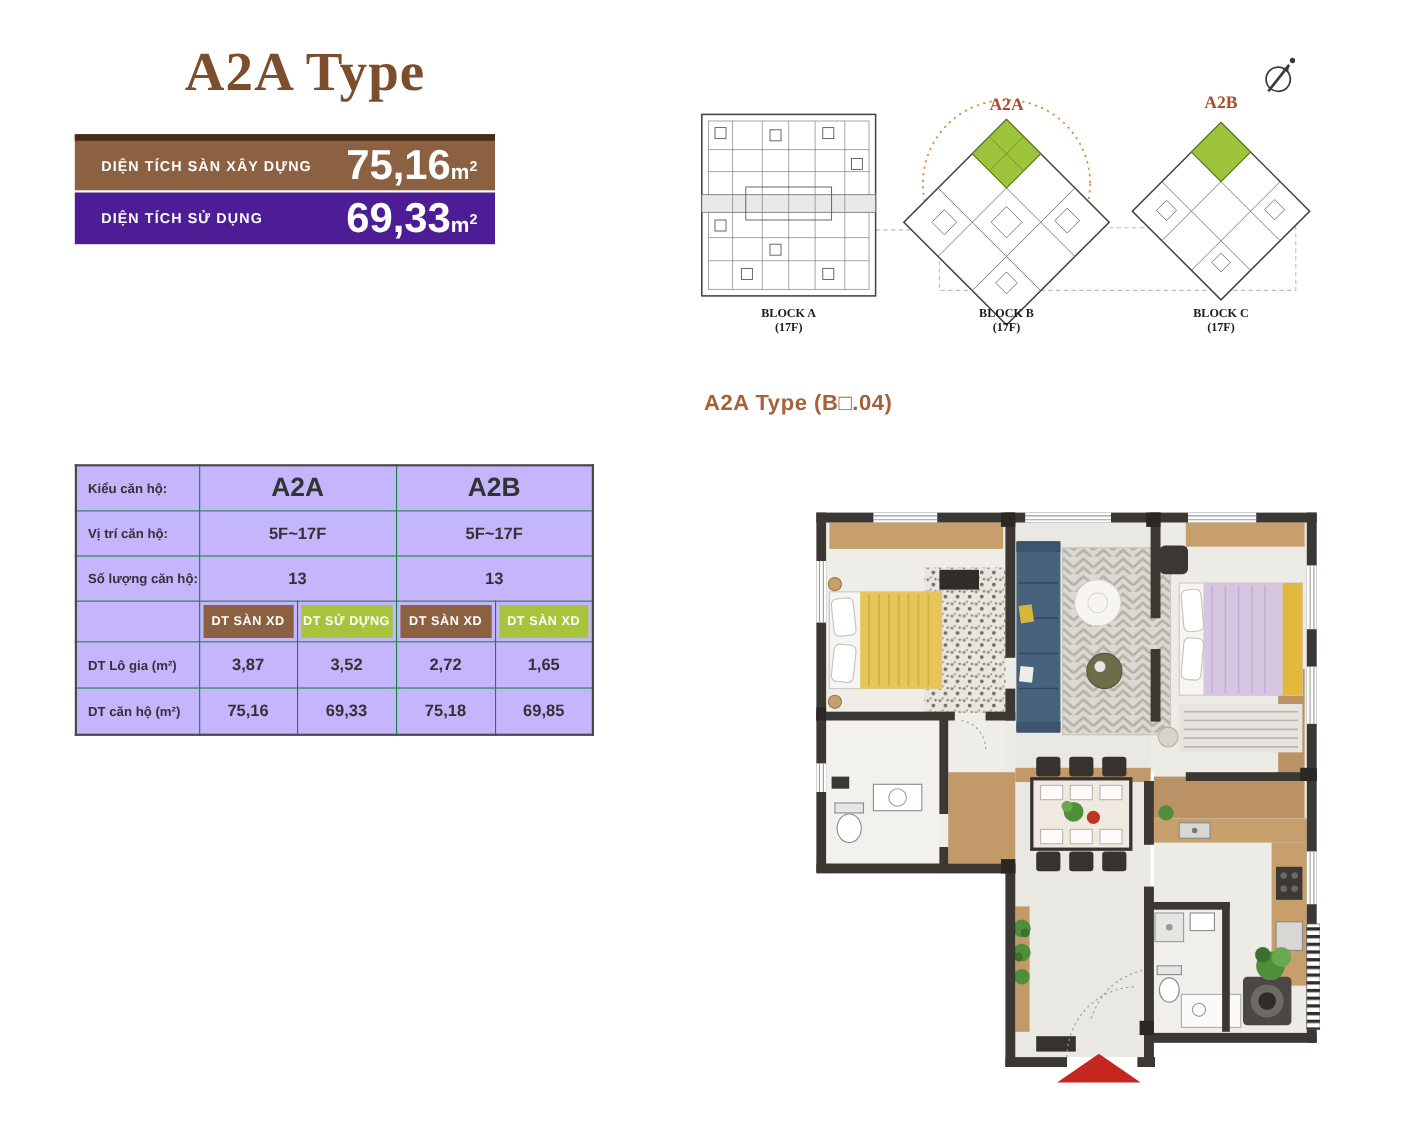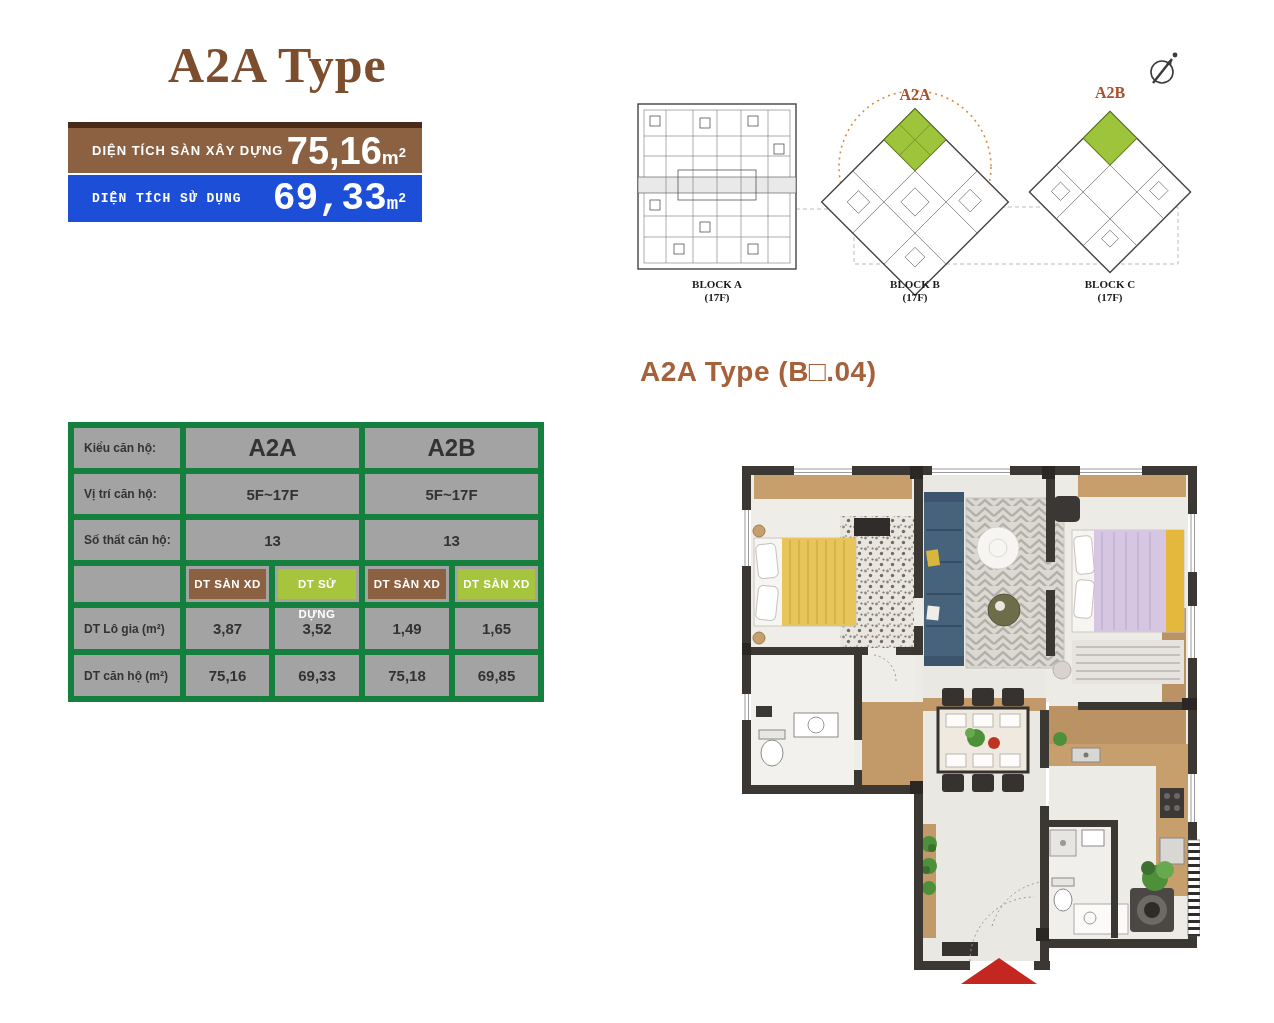--- a/index.html
+++ b/index.html
@@ -4,44 +4,44 @@
 <style>
   html,body{margin:0;padding:0;background:#fff;}
   .page{position:relative;width:1274px;height:1023px;background:#ffffff;overflow:hidden;
         font-family:"Liberation Sans",sans-serif;padding-left:44px;}
 
   
   .title{position:absolute;left:168px;top:36px;font-family:"Liberation Serif",serif;
          font-weight:bold;font-size:50px;color:#7c4e2d;letter-spacing:1px;}
 
   
-  .bars{position:absolute;left:68px;top:122px;width:354px;}
+  .bars{position:absolute;left:68px;top:122px;width:382px;}
   .bar{position:relative;color:#fff;display:flex;align-items:center;
        justify-content:space-between;box-sizing:border-box;}
   .bar.brown{height:51px;background:#8c6142;border-top:6px solid #4a2b17;}
-  .bar.green{height:47px;background:#1d4ed8;margin-top:2px;font-family:Liberation Mono, monospace;}
+  .bar.green{height:47px;background:#4c1d95;margin-top:2px;}
   .bar-label{font-size:13px;font-weight:bold;padding-left:24px;letter-spacing:1px;}
   .bar-value{font-size:38px;font-weight:bold;padding-right:16px;line-height:1;}
   .bar-value .unit{font-size:19px;font-weight:bold;}
   .bar-value sup{font-size:13px;}
 
   
   .siteplan{position:absolute;left:626px;top:42px;}
   .sp-block-label{font:bold 11px "Liberation Serif",serif;fill:#1b1b1b;text-anchor:middle;}
   .sp-unit-label{font:bold 16px "Liberation Serif",serif;fill:#a94f2c;text-anchor:middle;}
 
   
-  .plan-heading{position:absolute;left:640px;top:356px;font-size:28px;font-weight:bold;
+  .plan-heading{position:absolute;left:640px;top:356px;font-size:20px;font-weight:bold;
                 color:#a6613a;letter-spacing:0.5px;}
 
   
   .spec{position:absolute;left:68px;top:422px;width:470px;border-collapse:collapse;
         table-layout:fixed;border:2px solid #4a4a4a;}
-  .spec td{border:6px solid #15803d;text-align:center;vertical-align:middle;
-           color:#333;background:#a3a3a3;padding:0;}
+  .spec td{border:1px solid #15803d;text-align:center;vertical-align:middle;
+           color:#333;background:#c4b5fd;padding:0;}
   .spec tr:nth-child(1) td{height:40px;}
   .spec tr:nth-child(2) td{height:40px;}
   .spec tr:nth-child(3) td{height:40px;}
   .spec tr:nth-child(4) td{height:36px;}
   .spec tr:nth-child(5) td{height:41px;}
   .spec tr:nth-child(6) td{height:41px;}
   .spec tr:nth-child(7) td{height:43px;}
   .spec .rlabel{text-align:left;padding-left:10px;font-size:12px;font-weight:bold;}
   .spec tr:nth-child(7) .rlabel{font-size:19px;}
   .unit-name{font-size:24px;font-weight:bold;color:#ad7350;}
@@ -182,21 +182,21 @@
       <td class="rlabel">Kiểu căn hộ:</td>
       <td colspan="2" class="unit-name">A2A</td>
       <td colspan="2" class="unit-name">A2B</td>
     </tr>
     <tr>
       <td class="rlabel">Vị trí căn hộ:</td>
       <td colspan="2" class="val">5F~17F</td>
       <td colspan="2" class="val">5F~17F</td>
     </tr>
     <tr>
-      <td class="rlabel">Số thất căn hộ:</td>
+      <td class="rlabel">Số lượng căn hộ:</td>
       <td colspan="2" class="val">13</td>
       <td colspan="2" class="val">13</td>
     </tr>
     <tr>
       <td></td>
       <td>
             <div class="chip brown">DT SÀN XD</div>
           </td>
       <td>
             <div class="chip green">DT SỬ DỰNG</div>
@@ -205,21 +205,21 @@
             <div class="chip brown">DT SÀN XD</div>
           </td>
       <td>
             <div class="chip green">DT SÀN XD</div>
           </td>
     </tr>
     <tr>
       <td class="rlabel">DT Lô gia (m²)</td>
       <td class="val">3,87</td>
       <td class="val">3,52</td>
-      <td class="val">1,49</td>
+      <td class="val">2,72</td>
       <td class="val">1,65</td>
     </tr>
     <tr>
       <td class="rlabel">DT căn hộ (m²)</td>
       <td class="val">75,16</td>
       <td class="val">69,33</td>
       <td class="val">75,18</td>
       <td class="val">69,85</td>
     </tr>
   </tbody>

